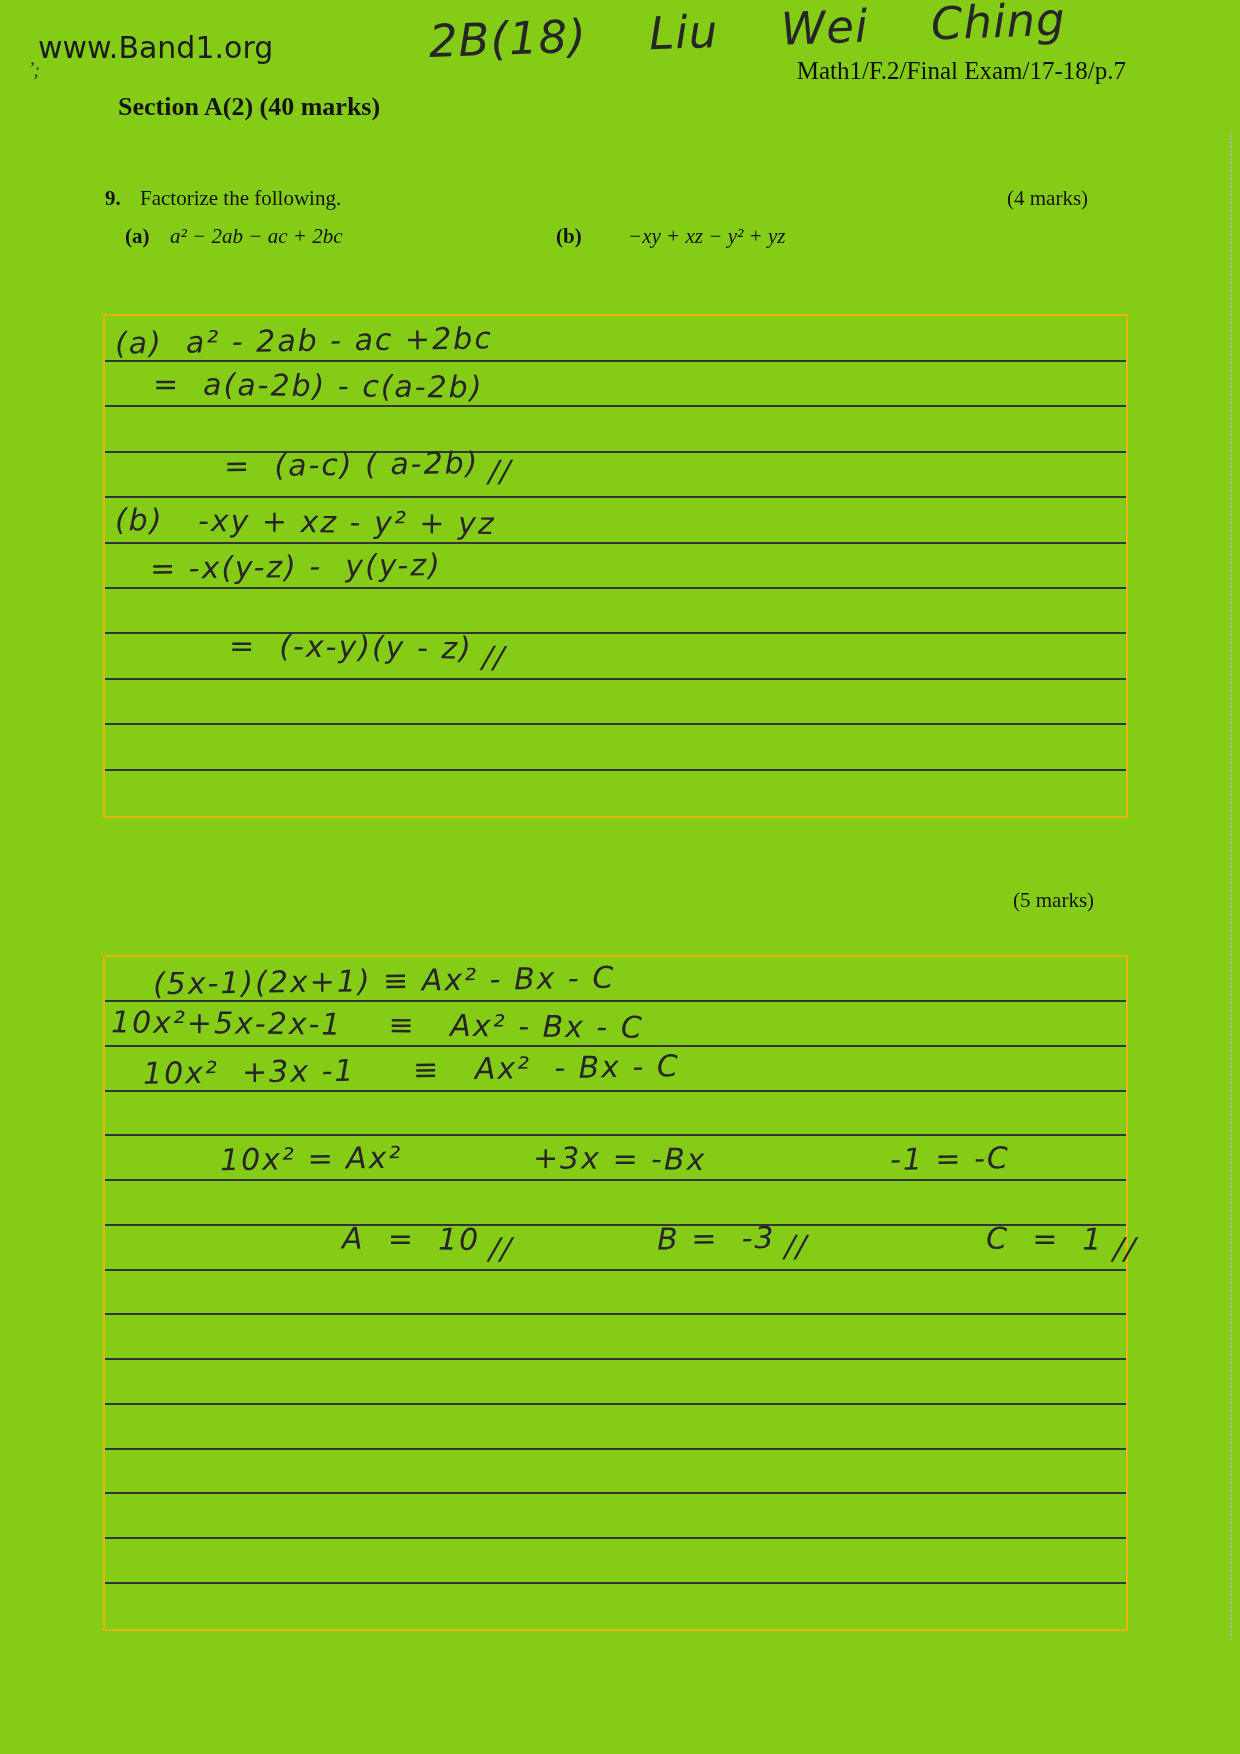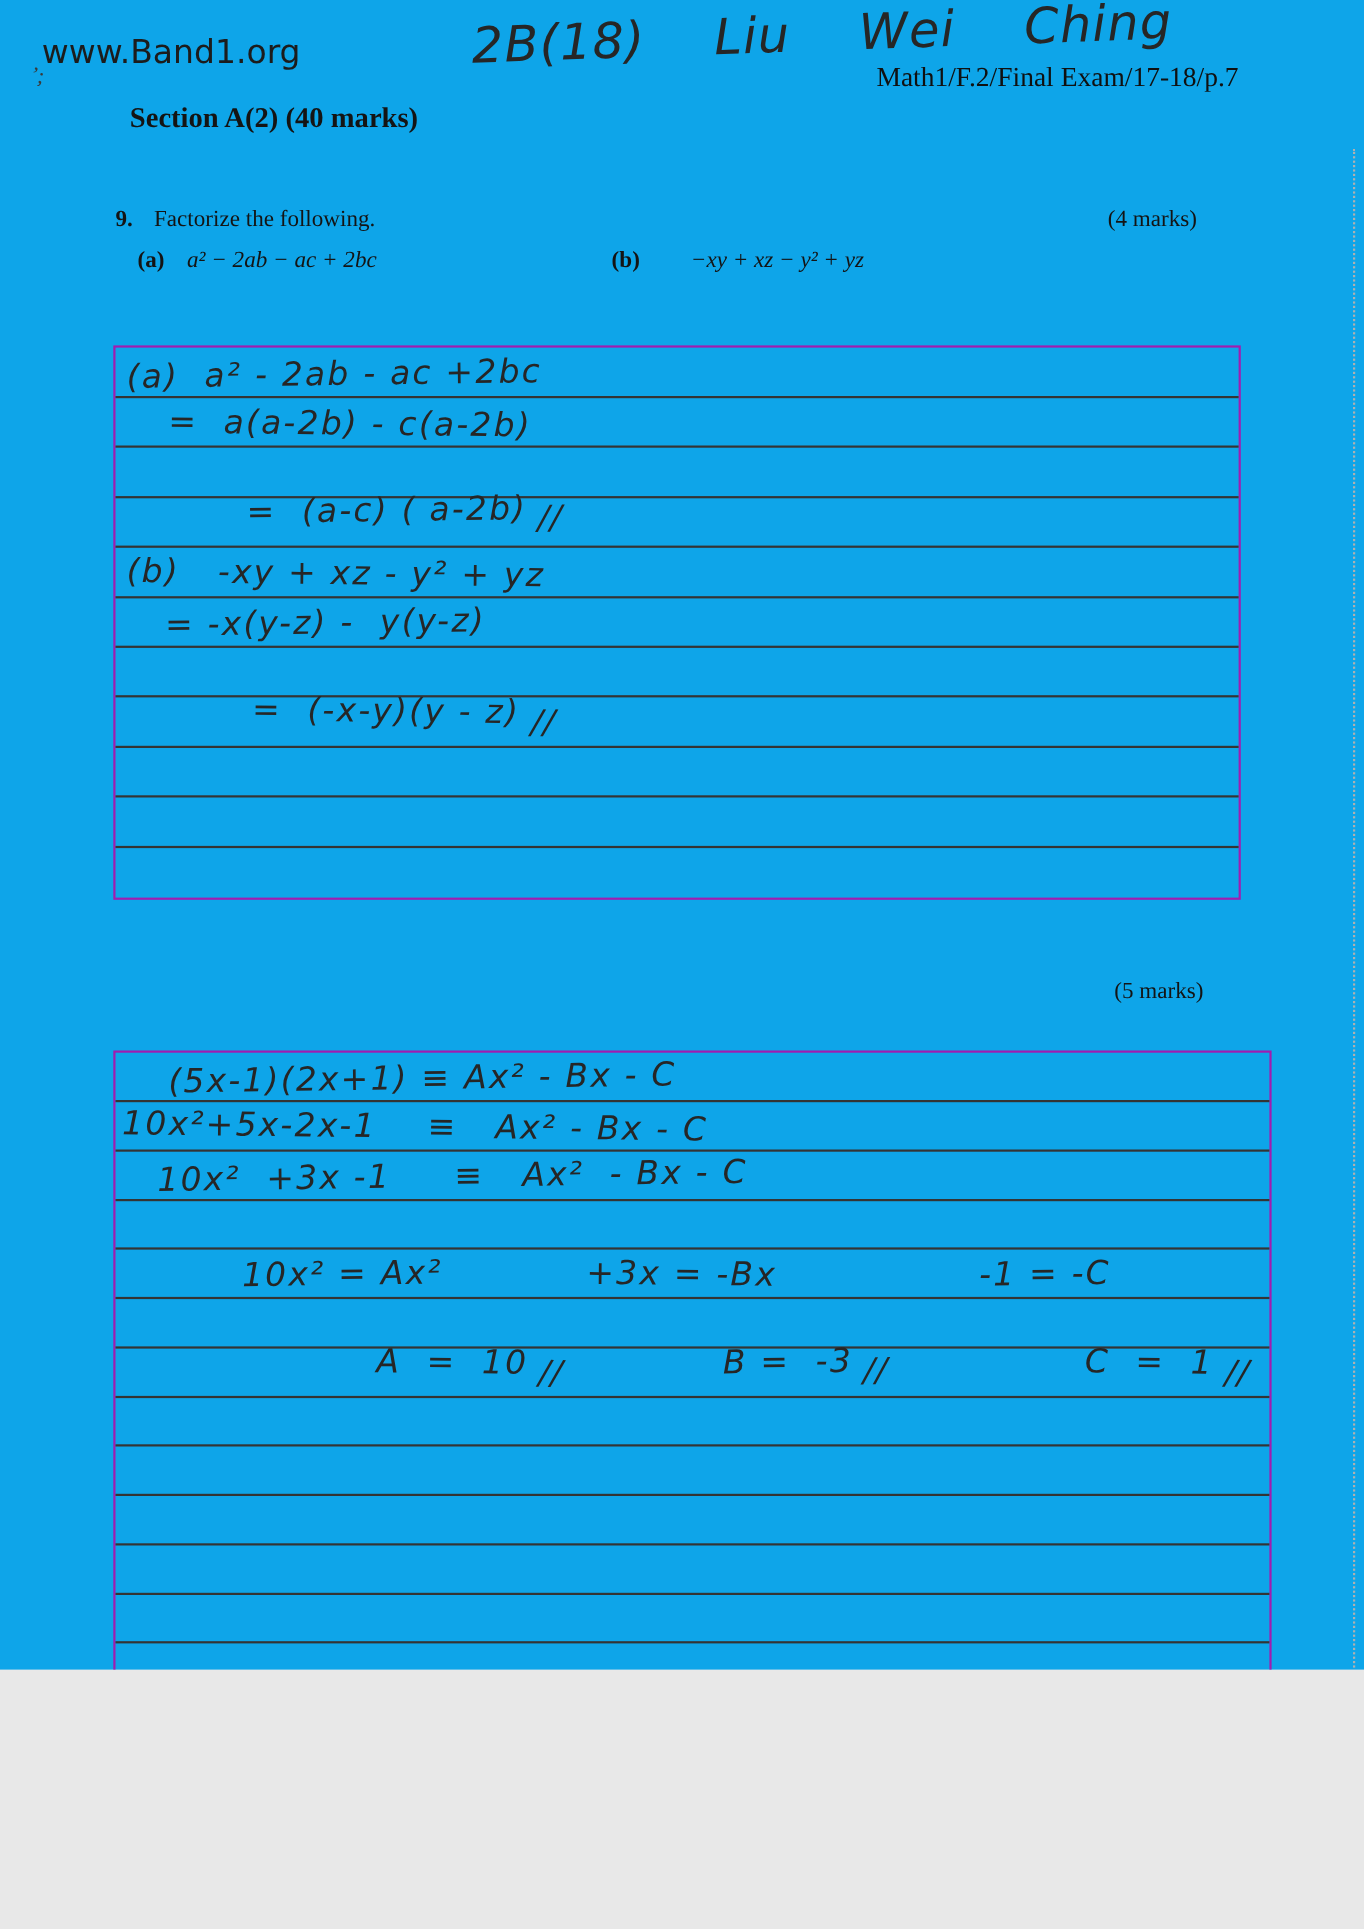--- a/index.html
+++ b/index.html
@@ -1,28 +1,28 @@
 <!DOCTYPE html>
 <html><head>
 <meta charset="utf-8">
 <style>
   html,body{margin:0;padding:0;background:#e8e8e8;}
-  #page{position:relative;width:1240px;height:1518px;background:#0ea5e9;overflow:hidden;
+  #page{position:relative;width:1240px;height:1754px;background:#84cc16;overflow:hidden;
         font-family:"Liberation Serif",serif;color:#141414;}
   .abs{position:absolute;}
   
   .site{font-family:"DejaVu Sans",sans-serif;font-size:30px;color:#1c1c1c;}
   .ref{font-size:25px;color:#101010;}
   .bold{font-weight:bold;}
   .h21{font-size:21px;}
   .h22{font-size:26px;font-weight:bold;}
   .math{font-style:italic;font-size:21px;}
   .qrow span{margin-right:10px;}
   
-  .ansbox{position:absolute;border:2px solid #a21caf;background:transparent;}
+  .ansbox{position:absolute;border:2px solid #eab308;background:transparent;}
   .rule{position:absolute;left:0;width:100%;height:2px;background:#343434;}
   
   .hw{font-family:"DejaVu Sans",sans-serif;font-style:italic;color:#262626;
       font-size:30px;letter-spacing:2px;white-space:pre;line-height:1.15;}
   .hw-name{font-size:45px;letter-spacing:1px;word-spacing:16px;transform:rotate(-2deg);transform-origin:left top;}
   .tilt-a{transform:rotate(-0.8deg);}
   .tilt-b{transform:rotate(0.6deg);}
   .tick{font-style:normal;display:inline-block;transform:translateY(9px) skewX(-14deg);
         margin-left:10px;letter-spacing:1px;}
   .stray{font-size:20px;color:#3a3a3a;transform:rotate(12deg);}
@@ -68,21 +68,21 @@
     </div>
     <div class="abs hw tilt-b" style="left:10px;top:189px;">(b)   -xy + xz - y² + yz</div>
     <div class="abs hw tilt-a" style="left:45px;top:234px;">= -x(y-z) -  y(y-z)</div>
     <div class="abs hw tilt-b" style="left:55px;top:279px;">
       <span>=  (-x-y)(y - z)</span><span class="tick">//</span>
     </div>
   </div>
 
   <div class="abs h21" style="left:1013px;top:888px;">(5 marks)</div>
 
-  <div class="ansbox" style="left:103px;top:955px;width:1021px;height:672px;padding-left:28px;">
+  <div class="ansbox" style="left:103px;top:955px;width:1021px;height:672px;">
     <div class="rule" style="top:43px;"></div>
     <div class="rule" style="top:88px;"></div>
     <div class="rule" style="top:133px;"></div>
     <div class="rule" style="top:177px;"></div>
     <div class="rule" style="top:222px;"></div>
     <div class="rule" style="top:267px;"></div>
     <div class="rule" style="top:312px;"></div>
     <div class="rule" style="top:356px;"></div>
     <div class="rule" style="top:401px;"></div>
     <div class="rule" style="top:446px;"></div>

